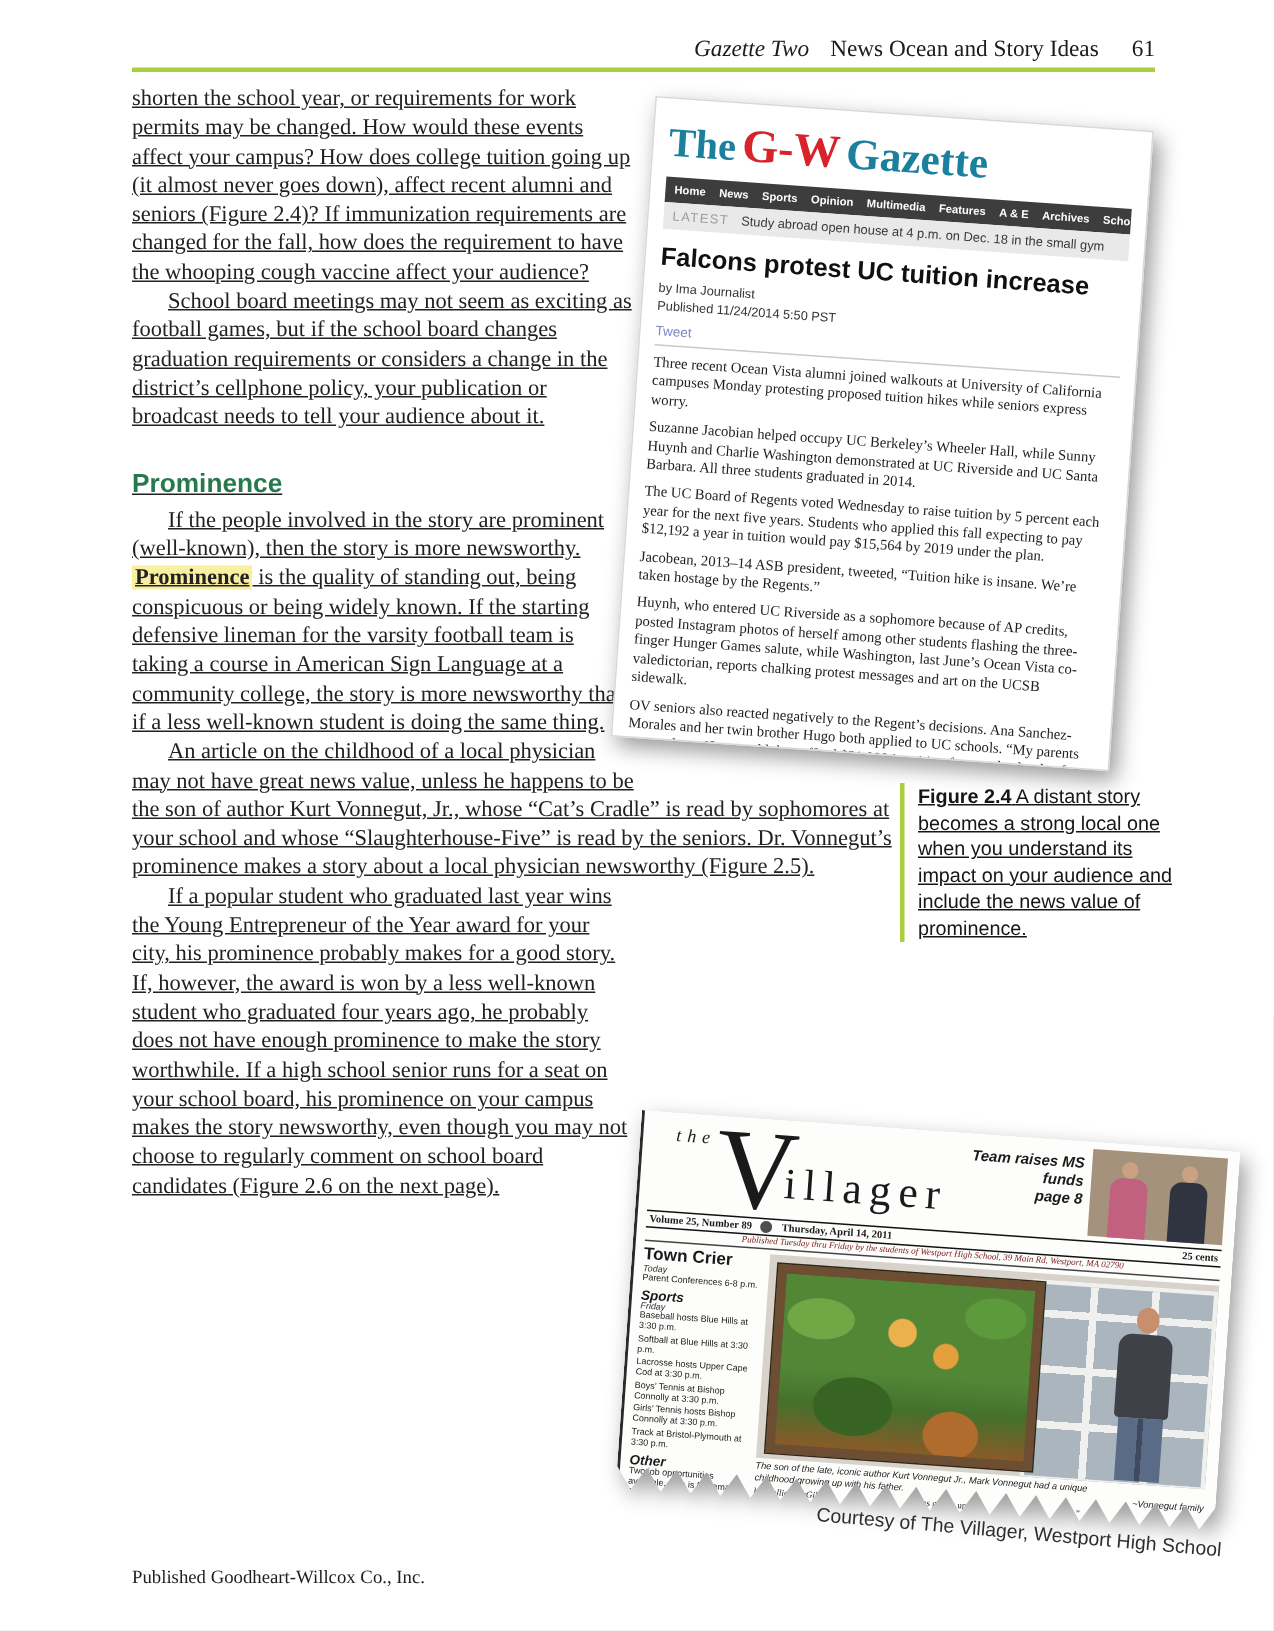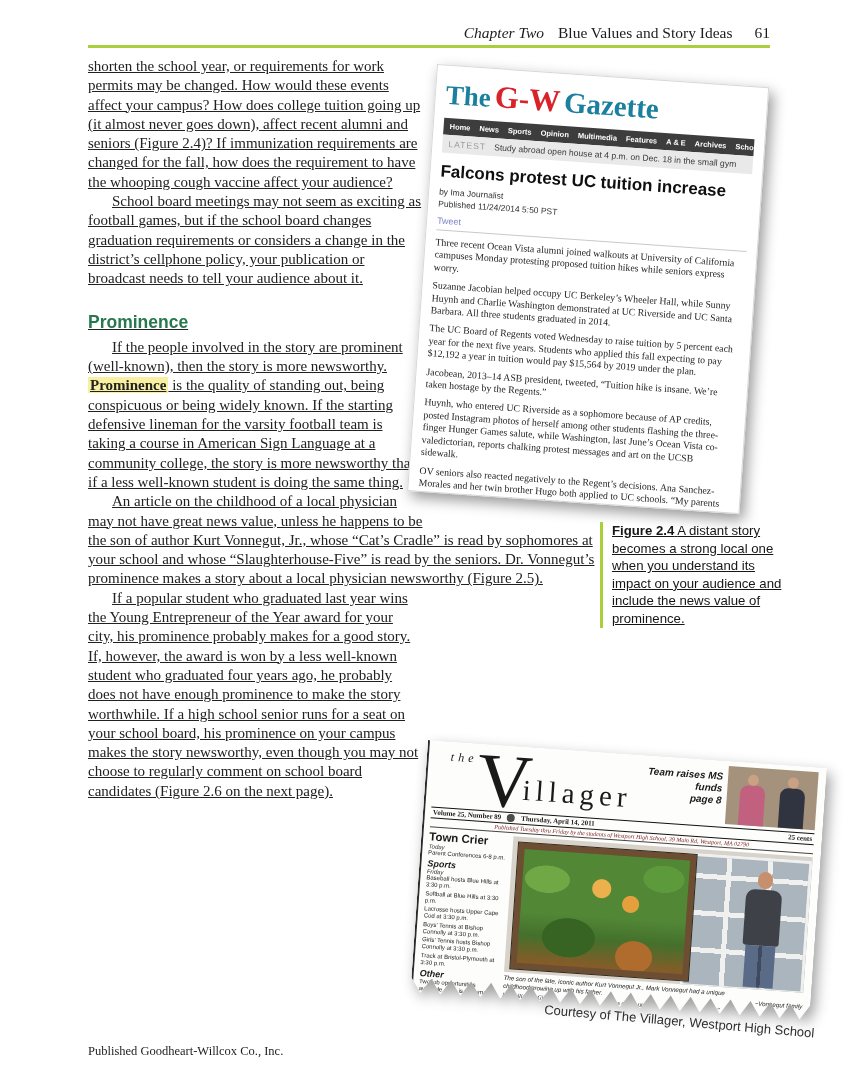--- a/index.html
+++ b/index.html
@@ -119,22 +119,22 @@
   .courtesy{position:absolute;left:545px;top:1002px;transform:rotate(5deg);transform-origin:0 0;
         font-family:"Liberation Sans",sans-serif;font-size:13px;color:#2f2f2f;white-space:nowrap;}
   .copyright{position:absolute;left:88px;top:1044px;font-size:12.5px;color:#1e1e1e;}
 </style>
 </head>
 <body>
 
 <div class="page">
 
   <div class="running-head">
-    <span class="rh-chapter">Chapter Two</span>
-    <span class="rh-title">Blue Values and Story Ideas</span>
+    <span class="rh-chapter">Gazette Two</span>
+    <span class="rh-title">News Ocean and Story Ideas</span>
     <span class="rh-num">61</span>
   </div>
   <div class="head-rule"></div>
 
   <div class="main-text">
     <div class="float-a"></div>
     <p class="p-first">shorten the school year, or requirements for work permits may be changed. How would these events affect your campus? How does college tuition going up (it almost never goes down), affect recent alumni and seniors (Figure 2.4)? If immunization requirements are changed for the fall, how does the requirement to have the whooping cough vaccine affect your audience?</p>
     <p class="indent">School board meetings may not seem as exciting as football games, but if the school board changes graduation requirements or considers a change in the district’s cellphone policy, your publication or broadcast needs to tell your audience about it.</p>
     <h2 class="prominence-heading">Prominence</h2>
     <p class="indent"><span>If the people involved in the story are prominent (well-known), then the story is more newsworthy. </span><span class="term-highlight">Prominence</span><span> is the quality of standing out, being conspicuous or being widely known. If the starting defensive lineman for the varsity football team is taking a course in American Sign Language at a community college, the story is more newsworthy than if a less well-known student is doing the same thing.</span></p>

